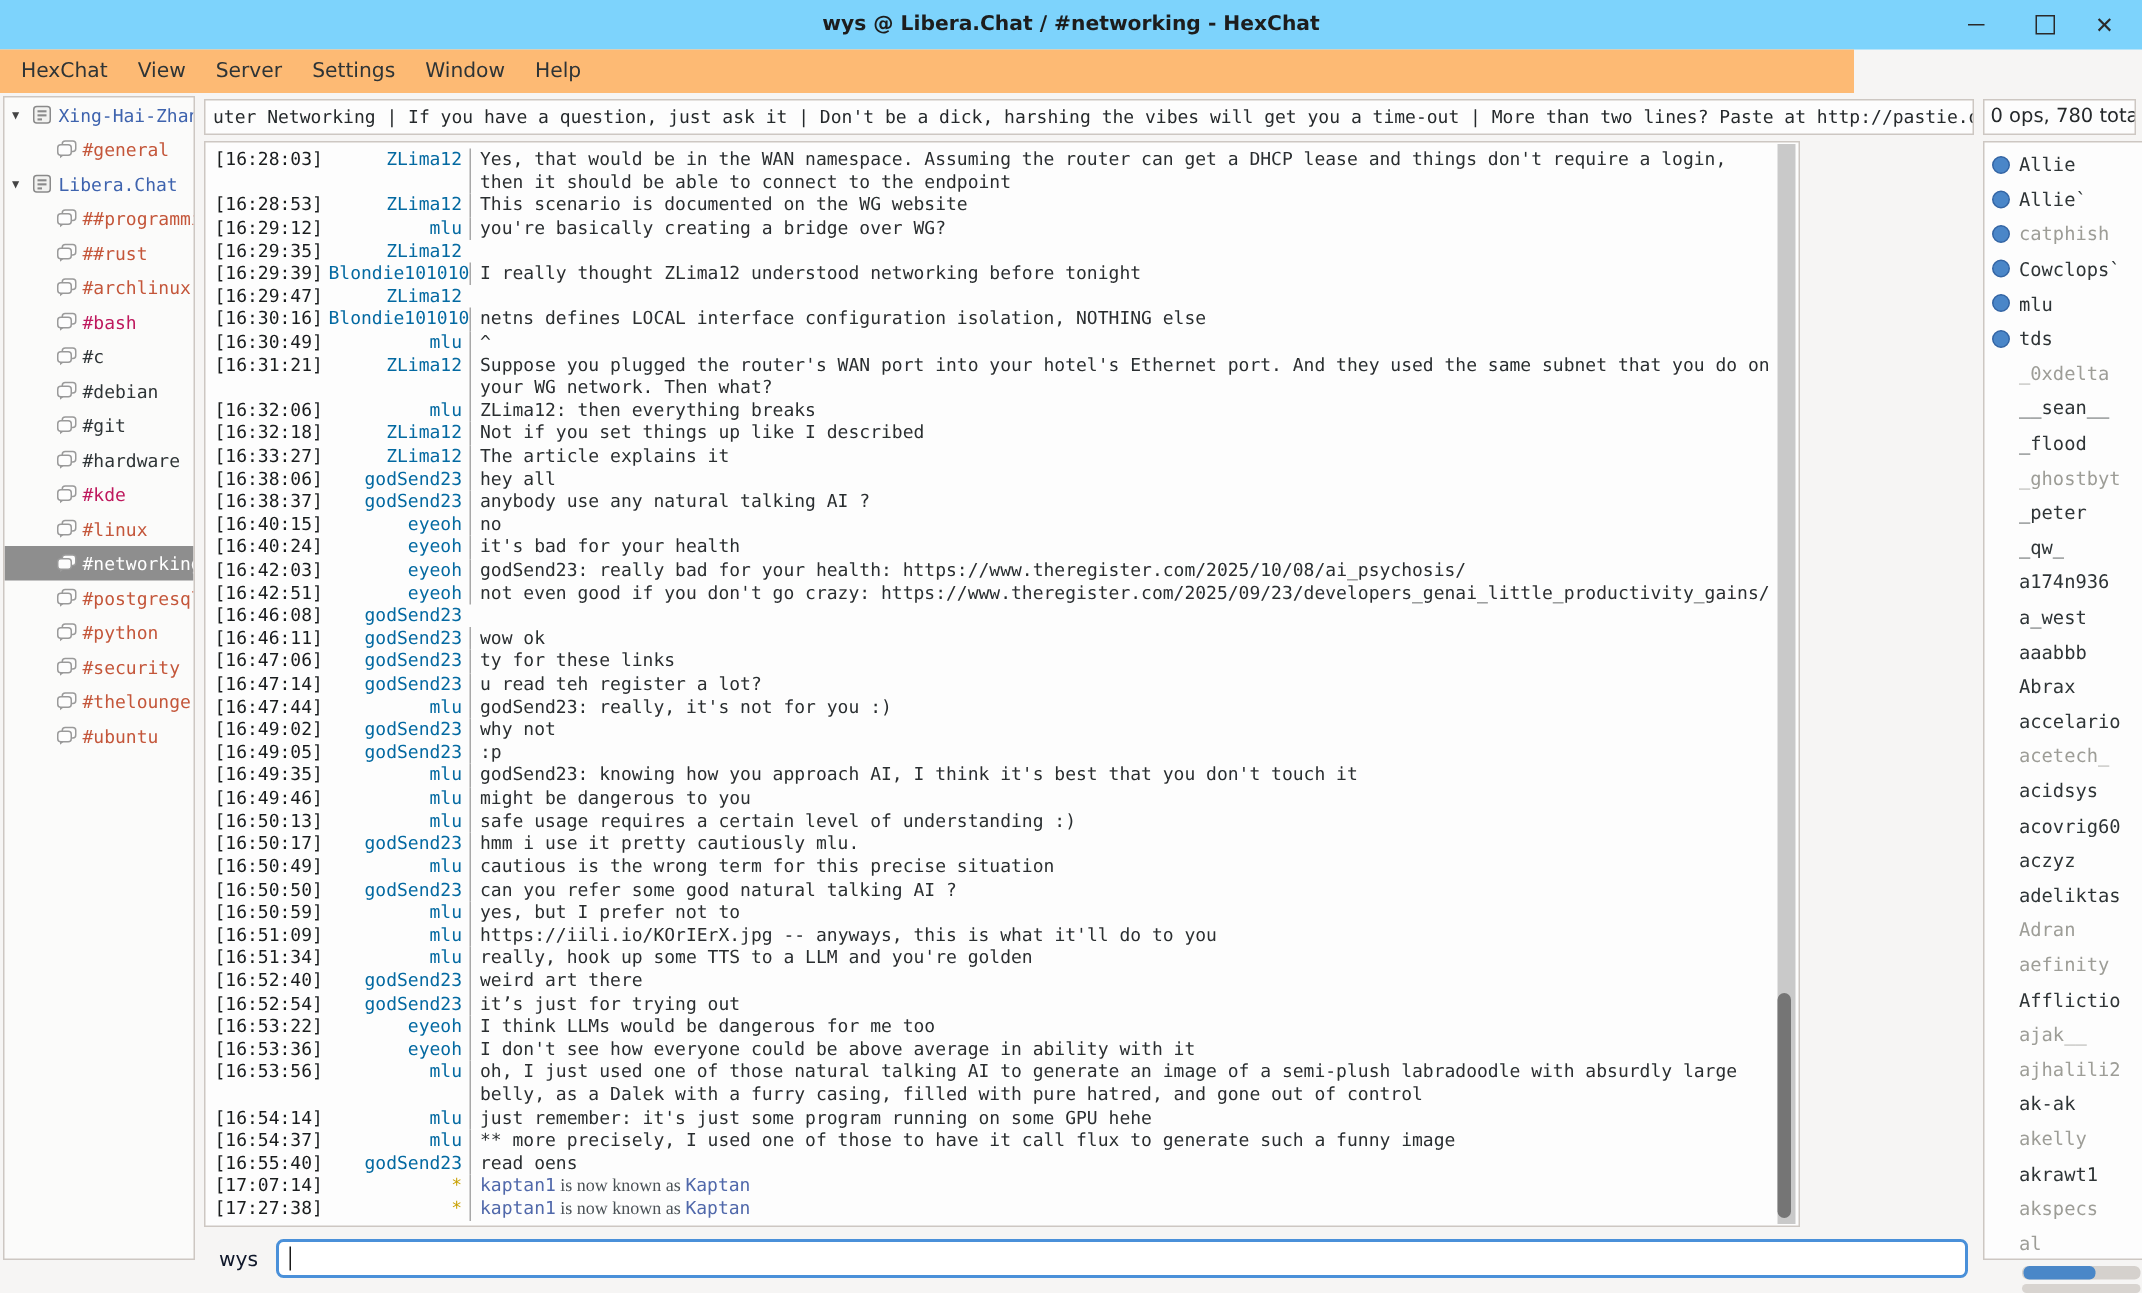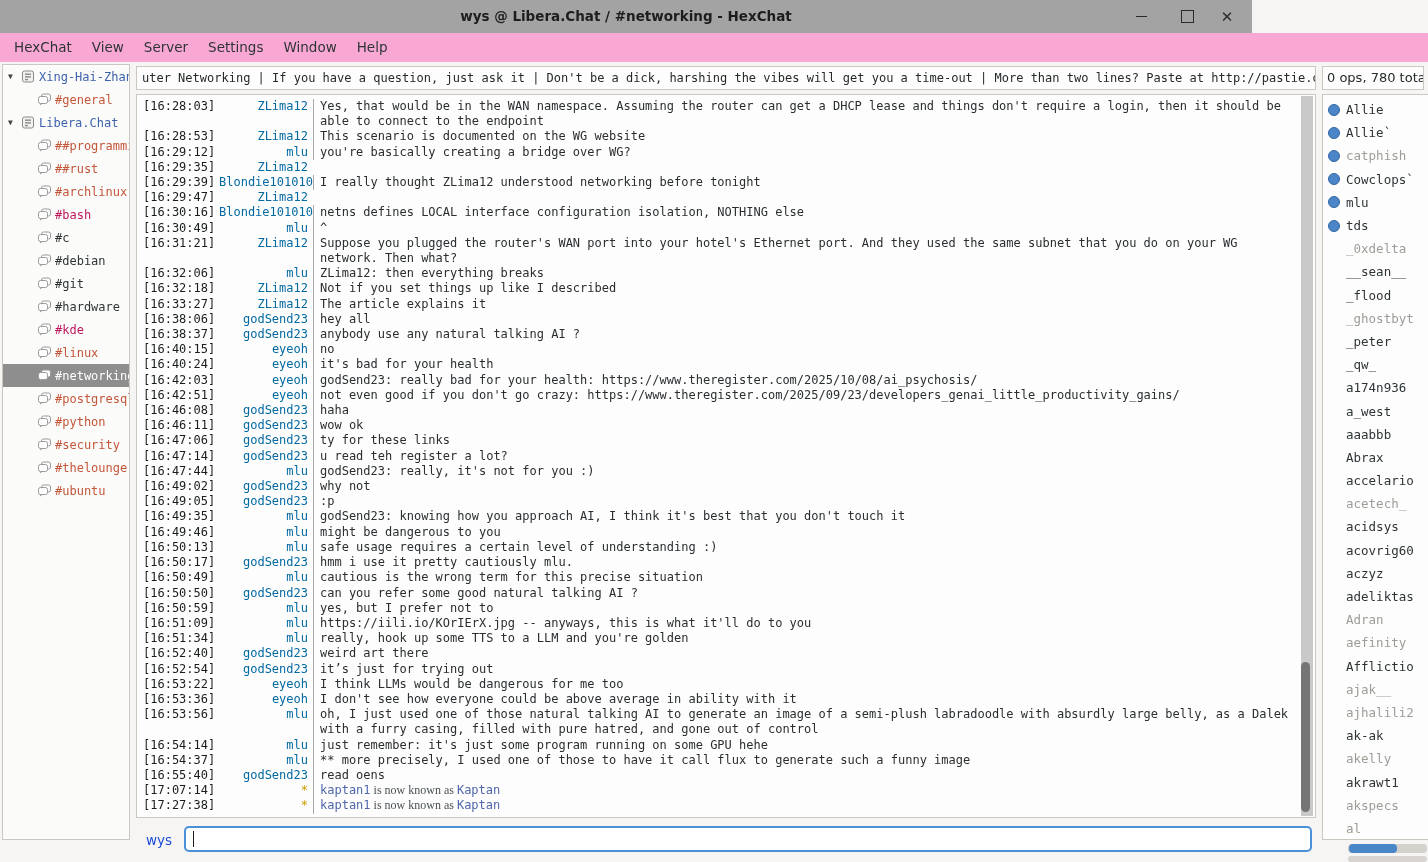--- a/index.html
+++ b/index.html
@@ -2,51 +2,51 @@
 <html><head>
 <meta charset="utf-8">
 <style>
   html,body{margin:0;padding:0;}
   body{
     width:1428px;height:862px;position:relative;overflow:hidden;
     background:#f6f5f4;font-family:"DejaVu Sans","Liberation Sans",sans-serif;
     color:#2e3436;
   }
   
-  .titlebar{position:absolute;left:0;top:0;width:1252px;height:33px;background:#a3a3a3;}
+  .titlebar{position:absolute;left:0;top:0;width:1428px;height:33px;background:#7dd3fc;}
   .title{position:absolute;left:0;top:0;width:100%;height:33px;line-height:33px;
     text-align:center;font-weight:bold;font-size:13.5px;color:#1d1d1d;}
   .winctl{position:absolute;top:0;height:33px;display:flex;align-items:center;justify-content:center;
     width:34px;font-size:15px;color:#2a2a2a;cursor:default;}
   .ctl-min{right:94px;} .ctl-max{right:48px;} .ctl-close{right:8px;}
   .maxbox{display:inline-block;width:11px;height:11px;border:1.5px solid #2a2a2a;}
   .minline{display:inline-block;width:11px;height:0;border-top:1.5px solid #2a2a2a;}
   
-  .menubar{position:absolute;left:0;top:33px;width:1428px;height:29px;background:#f9a8d4;
+  .menubar{position:absolute;left:0;top:33px;width:1236px;height:29px;background:#fdba74;
     display:flex;align-items:center;padding-left:4px;box-sizing:border-box;}
   .menuitem{padding:0 10px;font-size:13.5px;line-height:29px;color:#2e3436;}
   
   .treepanel{position:absolute;left:2px;top:64px;width:128px;height:776px;background:#fbfbfa;
     border:1px solid #cdc7c2;box-sizing:border-box;overflow:hidden;}
   .trow{height:23px;display:flex;align-items:center;white-space:nowrap;overflow:hidden;
     font-family:"DejaVu Sans Mono","Liberation Mono",monospace;font-size:12px;}
   .trow.net{padding-left:5px;}
   .trow.chan{padding-left:34px;}
   .trow .exp{width:13px;font-size:8px;color:#444;flex-shrink:0;}
   .trow .ticon{width:18px;flex-shrink:0;display:flex;align-items:center;}
   .trow.selected{background:#8e8e8e;}
   .tc-net{color:#3e63ae;} .tc-hot{color:#c4563a;} .tc-data{color:#be185d;}
   .tc-none{color:#2e3436;} .trow.selected .tlabel{color:#ffffff;}
   
   .topicbar{position:absolute;left:136px;top:66px;width:1180px;height:24px;background:#fdfdfd;
     border:1px solid #cdc7c2;box-sizing:border-box;white-space:nowrap;overflow:hidden;
     font-family:"DejaVu Sans Mono","Liberation Mono",monospace;font-size:12px;line-height:22px;
     padding:0 5px;color:#25292b;}
   
-  .chatbox{position:absolute;left:136px;top:94px;width:1180px;height:724px;background:#fdfdfd;
+  .chatbox{position:absolute;left:136px;top:94px;width:1064px;height:724px;background:#fdfdfd;
     border:1px solid #cdc7c2;box-sizing:border-box;overflow:hidden;}
   .msgs{position:absolute;left:6px;top:4px;right:17px;bottom:2px;
     font-family:"DejaVu Sans Mono","Liberation Mono",monospace;font-size:12px;line-height:15.2px;}
   .mrow{display:flex;align-items:stretch;}
   .mt{width:76px;flex-shrink:0;color:#191c1d;}
   .mn{width:94px;flex-shrink:0;text-align:right;color:#0369a1;padding-right:5px;box-sizing:border-box;}
   .mn.star{color:#c8a000;}
   .mm{flex:1;border-left:1px solid #a8a8a8;padding-left:6px;color:#2a2e30;word-break:break-word;}
   .mm .evnick{color:#5068aa;} .mm .evtext{color:#4a5155;font-family:Liberation Serif, serif;}
   .chatscroll-track{position:absolute;right:2px;top:1px;width:12px;height:720px;background:#c9c9c9;}
@@ -60,21 +60,21 @@
   .ulist{position:absolute;left:0;top:3px;right:12px;}
   .urow{height:23.2px;display:flex;align-items:center;padding-left:5px;gap:6px;
     font-family:"DejaVu Sans Mono","Liberation Mono",monospace;font-size:12.5px;white-space:nowrap;overflow:hidden;}
   .udot{width:12px;height:12px;border-radius:50%;flex-shrink:0;
     background:#4a86c8;border:1px solid #3465a4;box-sizing:border-box;}
   .udot.blank{background:transparent;border:none;}
   .uname{color:#2e3436;} .uname.away{color:#9d9d97;}
   .userscroll-thumb{position:absolute;right:2px;top:4px;width:8px;height:128px;background:#9b9b9b;border-radius:4px;}
   
   .inputnick{position:absolute;left:146px;top:827px;height:27px;line-height:27px;
-    font-size:13.5px;color:#1d4ed8;}
+    font-size:13.5px;color:#0f172a;}
   .inputbox{position:absolute;left:184px;top:826px;width:1128px;height:26px;background:#ffffff;
     border:2px solid #4a90d9;border-radius:5px;box-sizing:border-box;}
   .caret{position:absolute;left:7px;top:3px;width:1px;height:16px;background:#1a1a1a;}
   
   .hs1{position:absolute;left:1348px;top:844px;width:79px;height:9px;background:#d5d1cd;border-radius:4px;}
   .hs1 .handle{position:absolute;left:1px;top:0;width:48px;height:9px;background:#4a87c8;border-radius:4px;}
   .hs2{position:absolute;left:1348px;top:856px;width:79px;height:6px;background:#d8d4d0;border-radius:3px;}
 </style>
 </head>
 <body>
@@ -384,21 +384,20 @@
         <span class="mm">godSend23: really bad for your health: <span>https://www.theregister.com/2025/10/08/ai_psychosis/</span></span>
       </div>
       <div class="mrow">
         <span class="mt">[16:42:51]</span>
         <span class="mn">eyeoh</span>
         <span class="mm">not even good if you don't go crazy: <span>https://www.theregister.com/2025/09/23/developers_genai_little_productivity_gains/</span></span>
       </div>
       <div class="mrow">
         <span class="mt">[16:46:08]</span>
         <span class="mn">godSend23</span>
-        <span class="mm">haha</span>
       </div>
       <div class="mrow">
         <span class="mt">[16:46:11]</span>
         <span class="mn">godSend23</span>
         <span class="mm">wow ok</span>
       </div>
       <div class="mrow">
         <span class="mt">[16:47:06]</span>
         <span class="mn">godSend23</span>
         <span class="mm">ty for these links</span>

